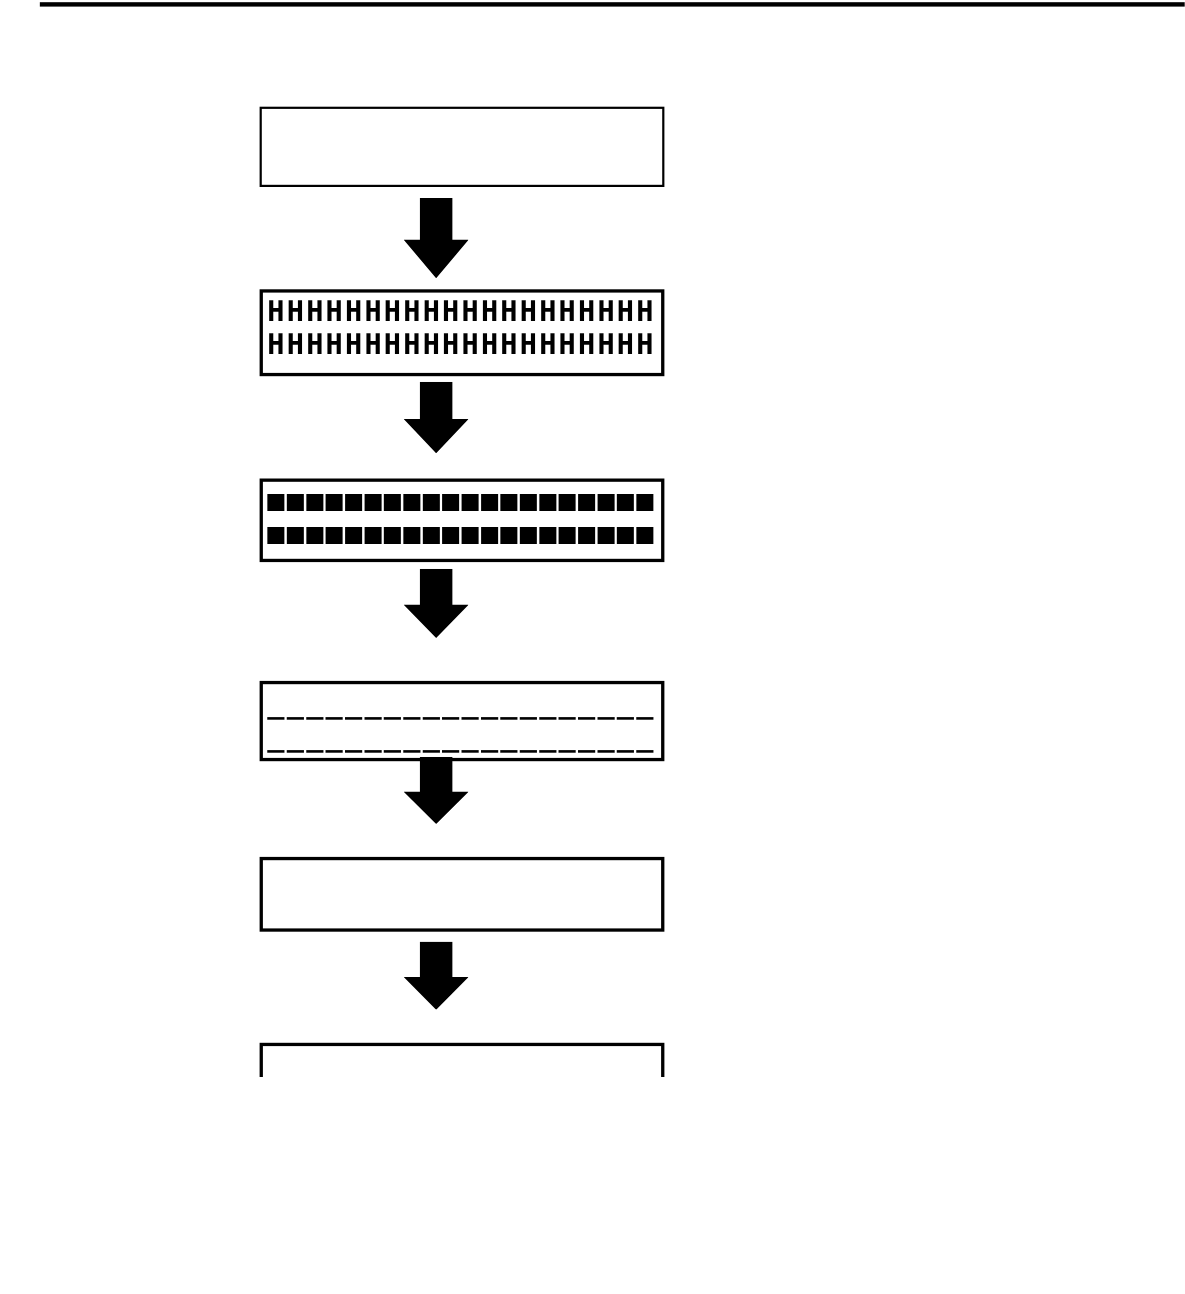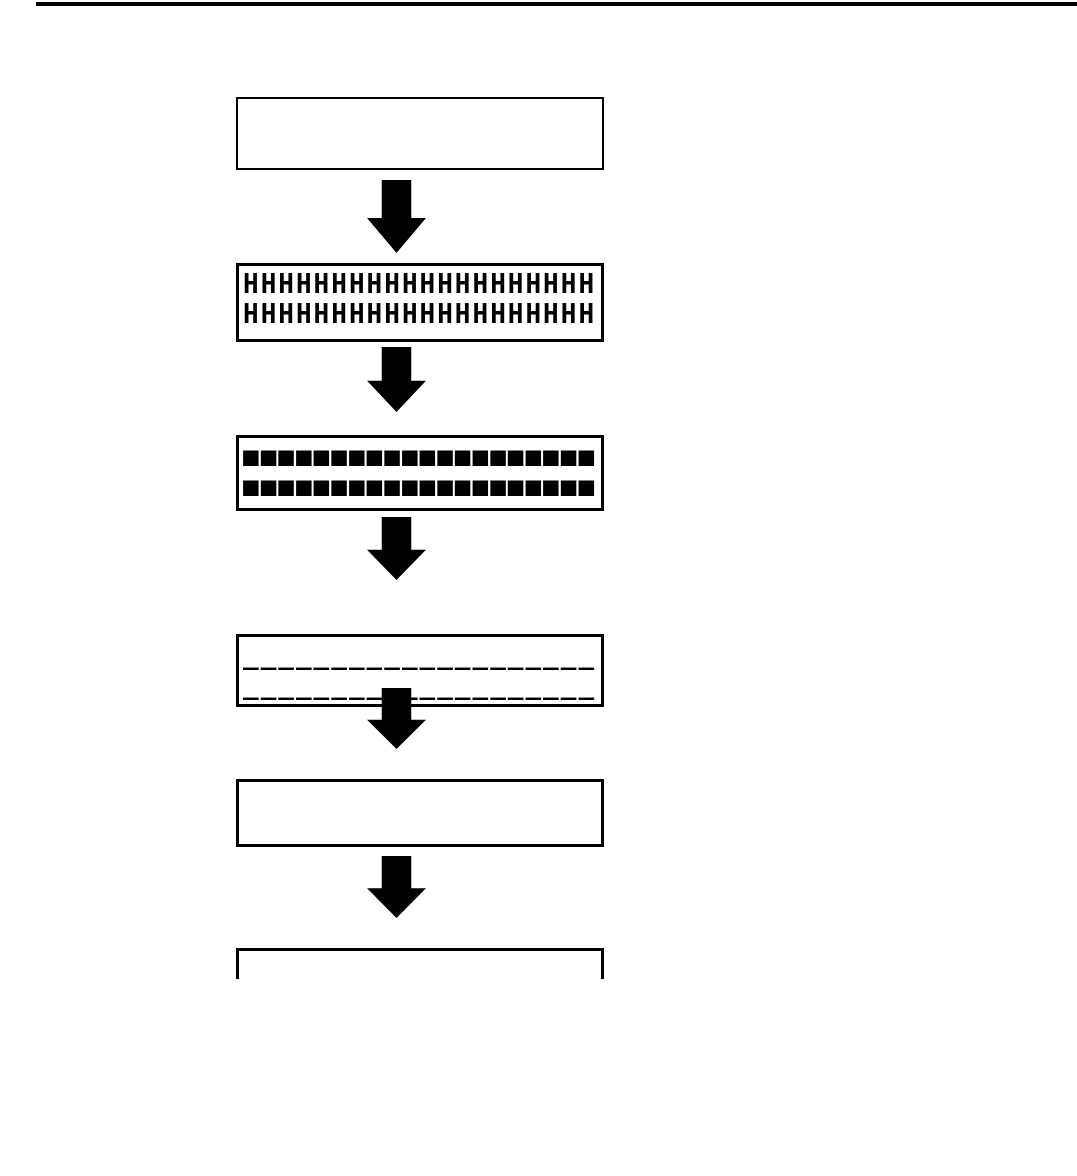--- a/index.html
+++ b/index.html
@@ -49,21 +49,21 @@
     background: #000000;
     clip-path: polygon(25% 0, 75% 0, 75% 52%, 100% 52%, 50% 100%, 0 52%, 25% 52%);
   }
   
   .b1 { top: 97px;   height: 73px; border-width: 2px; }
   .a1 { top: 180px;  height: 73px; }
   .b2 { top: 263px;  height: 79px; }
   .a2 { top: 347px;  height: 65px; }
   .b3 { top: 435px;  height: 76px; }
   .a3 { top: 517px;  height: 63px; }
-  .b4 { top: 634px;  height: 73px; font-style: italic; }
+  .b4 { top: 619px;  height: 73px; font-style: italic; }
   .a4 { top: 688px;  height: 61px; }
   .b5 { top: 779px;  height: 68px; }
   .a5 { top: 856px;  height: 62px; }
   .b6 { top: 948px;  height: 68px; }
   .a6 { top: 1026px; height: 62px; }
   .b7 { top: 1105px; height: 69px; }
 </style>
 </head>
 <body>
 

